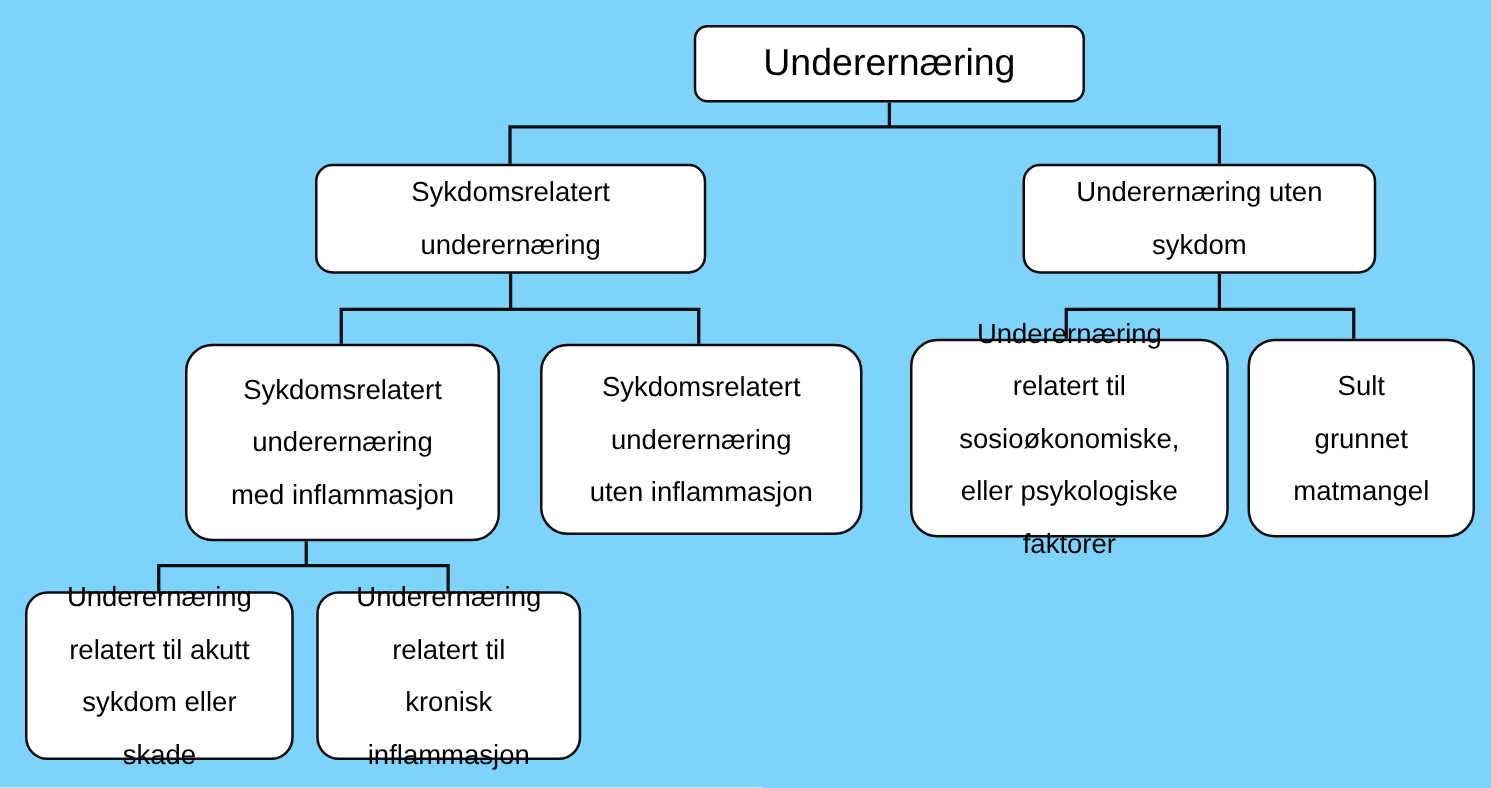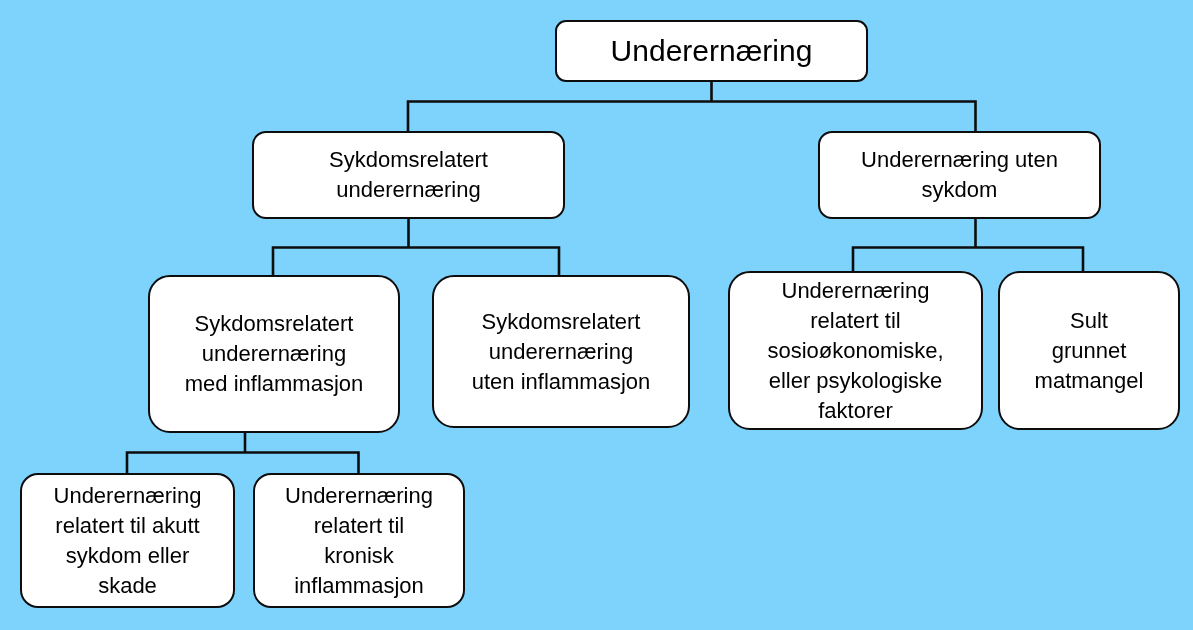--- a/index.html
+++ b/index.html
@@ -32,21 +32,21 @@
     position: absolute;
     box-sizing: border-box;
     border: 2.6px solid #0d0d0d;
     background: #ffffff;
     display: flex;
     align-items: center;
     justify-content: center;
     text-align: center;
     white-space: pre-line;
     font-size: 22px;
-    line-height: 30px;
+    line-height: 42px;
     color: #000000;
   }
   .n-root {
     left: 555px; top: 20px; width: 313px; height: 62px;
     border-radius: 11px;
     font-size: 30px; line-height: 34px;
   }
   .n-disease        { left: 252px;  top: 131px; width: 313px; height: 88px; border-radius: 14px; }
   .n-no-disease     { left: 818px;  top: 131px; width: 283px; height: 88px; border-radius: 14px; }
   .n-with-infl      { left: 148px;  top: 275px; width: 252px; height: 158px; border-radius: 22px; }

